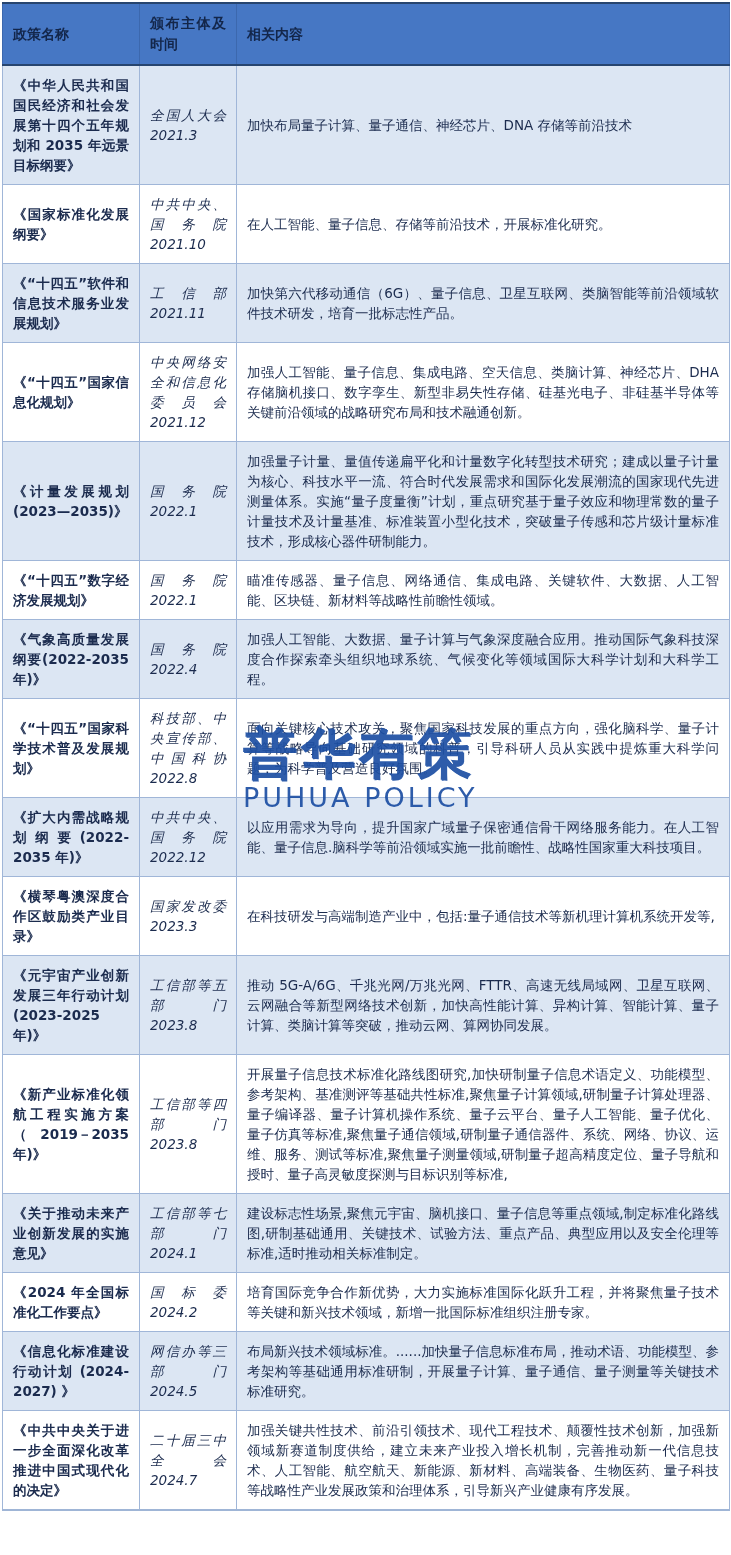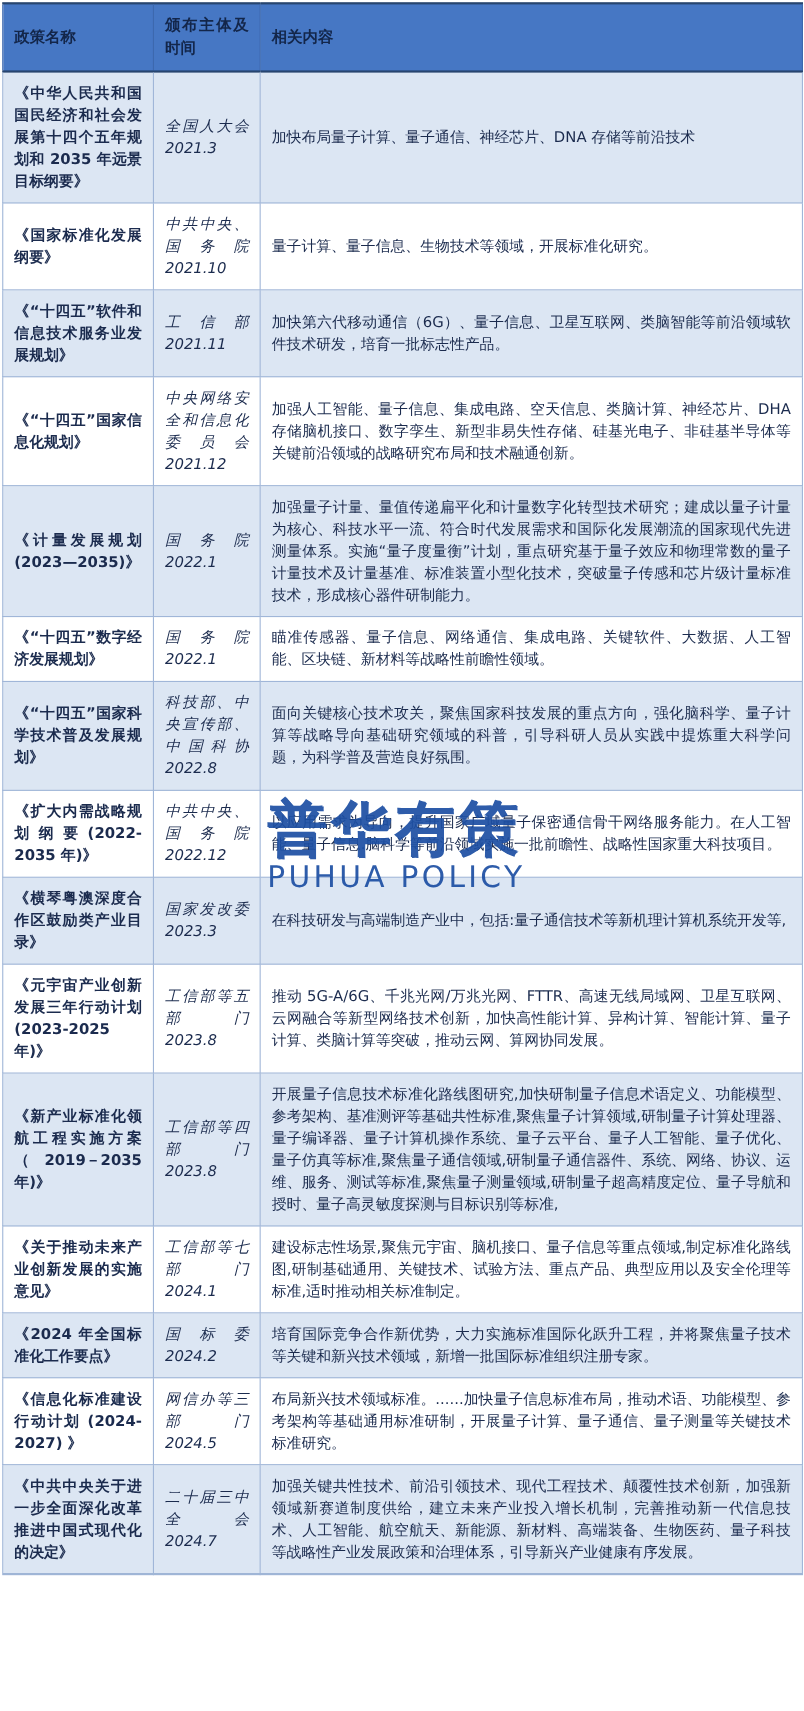--- a/index.html
+++ b/index.html
@@ -101,41 +101,46 @@
     </thead>
     <tbody id="policy-rows">
         <tr>
           <td class="name-cell">《中华人民共和国国民经济和社会发展第十四个五年规划和 2035 年远景目标纲要》</td>
           <td class="issuer-cell">全国人大会 2021.3</td>
           <td class="content-cell">加快布局量子计算、量子通信、神经芯片、DNA 存储等前沿技术</td>
         </tr>
         <tr>
           <td class="name-cell">《国家标准化发展纲要》</td>
           <td class="issuer-cell">中共中央、国务院 2021.10</td>
-          <td class="content-cell">量子计算、量子信息、生物技术等领域，开展标准化研究。</td>
+          <td class="content-cell">在人工智能、量子信息、存储等前沿技术，开展标准化研究。</td>
         </tr>
         <tr>
           <td class="name-cell">《“十四五”软件和信息技术服务业发展规划》</td>
           <td class="issuer-cell">工信部 2021.11</td>
           <td class="content-cell">加快第六代移动通信（6G）、量子信息、卫星互联网、类脑智能等前沿领域软件技术研发，培育一批标志性产品。</td>
         </tr>
         <tr>
           <td class="name-cell">《“十四五”国家信息化规划》</td>
           <td class="issuer-cell">中央网络安全和信息化委员会 2021.12</td>
           <td class="content-cell">加强人工智能、量子信息、集成电路、空天信息、类脑计算、神经芯片、DHA 存储脑机接口、数字孪生、新型非易失性存储、硅基光电子、非硅基半导体等关键前沿领域的战略研究布局和技术融通创新。</td>
         </tr>
         <tr>
           <td class="name-cell">《计量发展规划(2023—2035)》</td>
           <td class="issuer-cell">国务院 2022.1</td>
           <td class="content-cell">加强量子计量、量值传递扁平化和计量数字化转型技术研究；建成以量子计量为核心、科技水平一流、符合时代发展需求和国际化发展潮流的国家现代先进测量体系。实施“量子度量衡”计划，重点研究基于量子效应和物理常数的量子计量技术及计量基准、标准装置小型化技术，突破量子传感和芯片级计量标准技术，形成核心器件研制能力。</td>
         </tr>
         <tr>
           <td class="name-cell">《“十四五”数字经济发展规划》</td>
           <td class="issuer-cell">国务院 2022.1</td>
           <td class="content-cell">瞄准传感器、量子信息、网络通信、集成电路、关键软件、大数据、人工智能、区块链、新材料等战略性前瞻性领域。</td>
+        </tr>
+        <tr>
+          <td class="name-cell">《气象高质量发展纲要(2022-2035 年)》</td>
+          <td class="issuer-cell">国务院 2022.4</td>
+          <td class="content-cell">加强人工智能、大数据、量子计算与气象深度融合应用。推动国际气象科技深度合作探索牵头组织地球系统、气候变化等领域国际大科学计划和大科学工程。</td>
         </tr>
         <tr>
           <td class="name-cell">《“十四五”国家科学技术普及发展规划》</td>
           <td class="issuer-cell">科技部、中央宣传部、中国科协 2022.8</td>
           <td class="content-cell">面向关键核心技术攻关，聚焦国家科技发展的重点方向，强化脑科学、量子计算等战略导向基础研究领域的科普，引导科研人员从实践中提炼重大科学问题，为科学普及营造良好氛围。</td>
         </tr>
         <tr>
           <td class="name-cell">《扩大内需战略规划纲要(2022-2035 年)》</td>
           <td class="issuer-cell">中共中央、国务院 2022.12</td>
           <td class="content-cell">以应用需求为导向，提升国家广域量子保密通信骨干网络服务能力。在人工智能、量子信息.脑科学等前沿领域实施一批前瞻性、战略性国家重大科技项目。</td>

